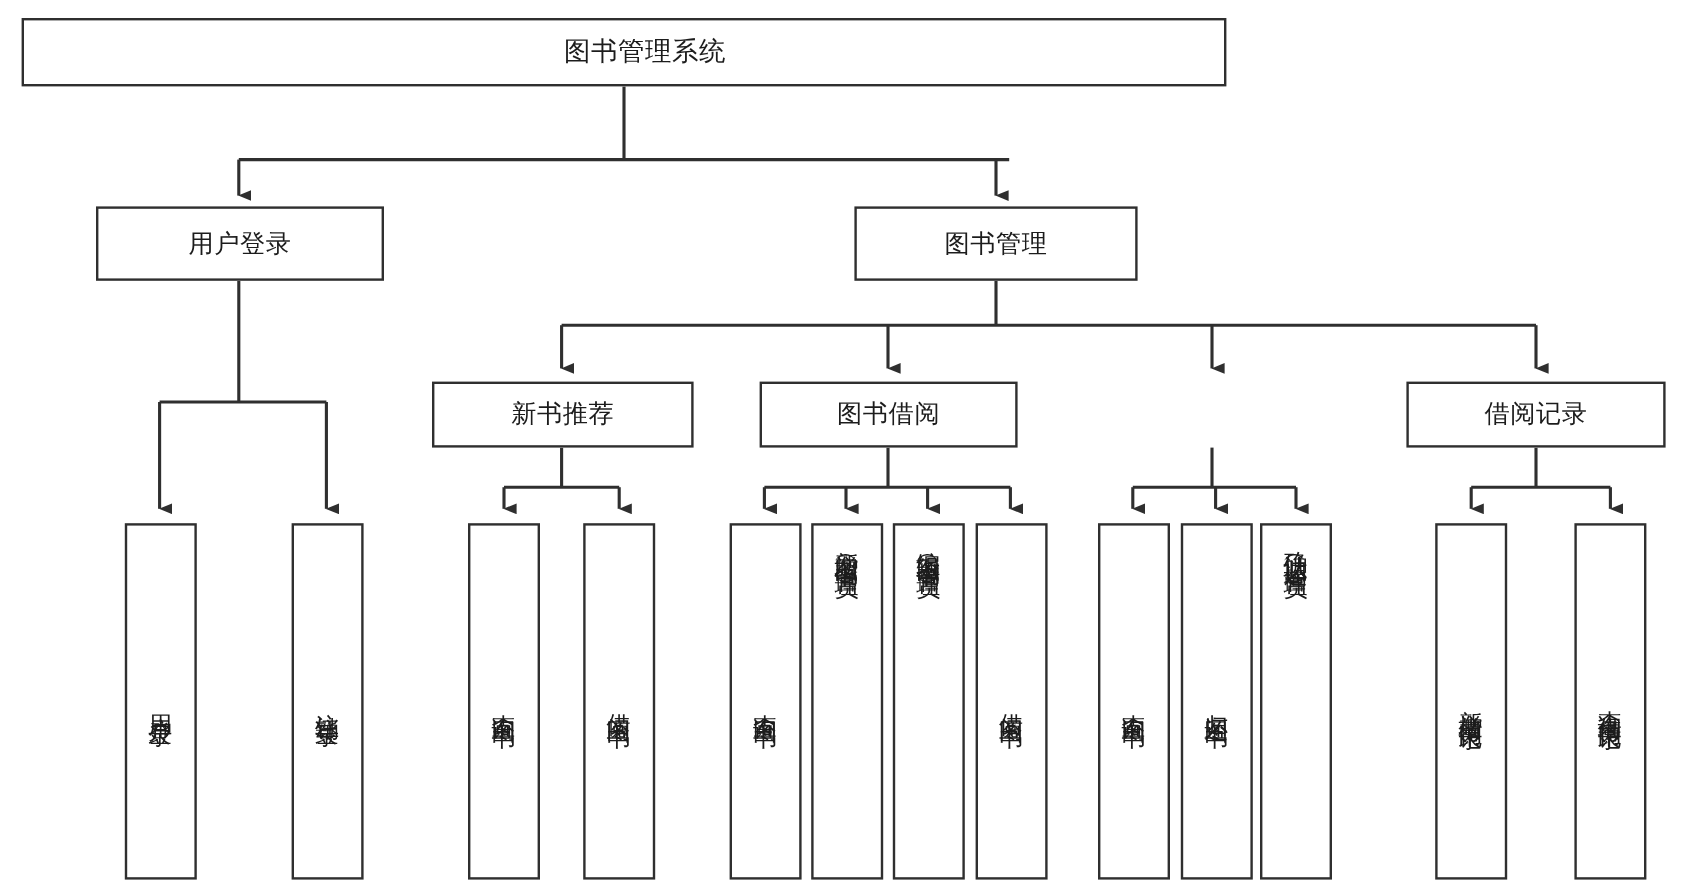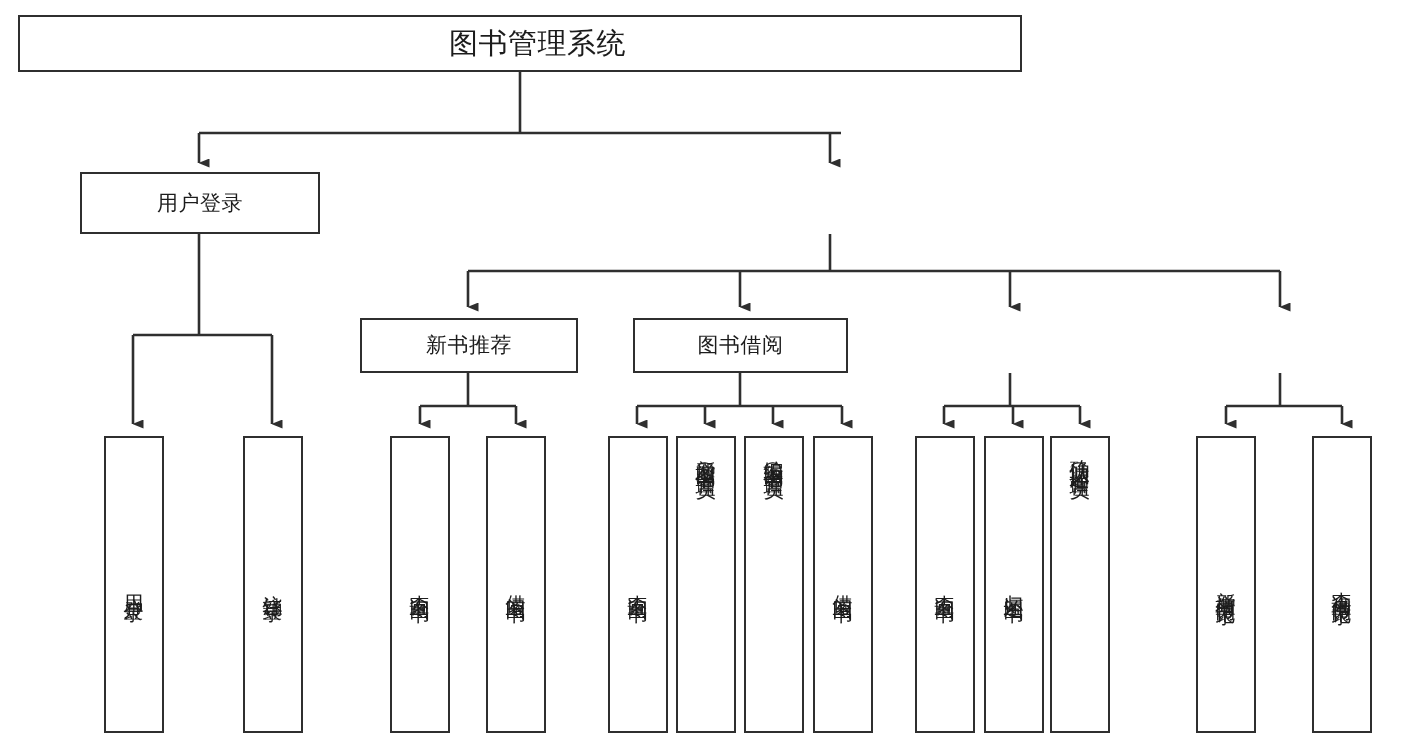--- a/index.html
+++ b/index.html
@@ -34,21 +34,21 @@
     align-items: center;
     justify-content: center;
     color: #1c1c1c;
   }
   .node .label {
     font-size: 21px;
     line-height: 1.25;
     letter-spacing: 0.5px;
     white-space: nowrap;
   }
-  .node.root .label { font-size: 29px; margin-left: 35px; }
+  .node.root .label { font-size: 22px; margin-left: 35px; }
   .node.level2 .label { font-size: 21px; }
   .node.level3 .label { font-size: 21px; }
 
   
   .node.leaf {
     align-items: flex-start;
     justify-content: center;
     padding-top: 6px;
   }
   .node.leaf.centered {
@@ -128,26 +128,32 @@
     </g>
   </svg>
 
   <div class="node root" style="left:18px; top:15px; width:1004px; height:57px;">
     <span class="label">图书管理系统</span>
   </div>
 
   <div class="node level2" style="left:80px; top:172px; width:240px; height:62px;">
     <span class="label">用户登录</span>
   </div>
+  <div class="node level2" style="left:712px; top:172px; width:236px; height:62px;">
+    <span class="label">图书管理</span>
+  </div>
 
   <div class="node level3" style="left:360px; top:318px; width:218px; height:55px;">
     <span class="label">新书推荐</span>
   </div>
   <div class="node level3" style="left:633px; top:318px; width:215px; height:55px;">
     <span class="label">图书借阅</span>
+  </div>
+  <div class="node level3" style="left:1172px; top:318px; width:216px; height:55px;">
+    <span class="label">借阅记录</span>
   </div>
 
   <div class="node leaf centered" style="left:104px; top:436px; width:60px; height:297px;">
     <span class="label">用户登录</span>
   </div>
   <div class="node leaf centered" style="left:243px; top:436px; width:60px; height:297px;">
     <span class="label">注销登录</span>
   </div>
 
   <div class="node leaf centered" style="left:390px; top:436px; width:60px; height:297px;">

